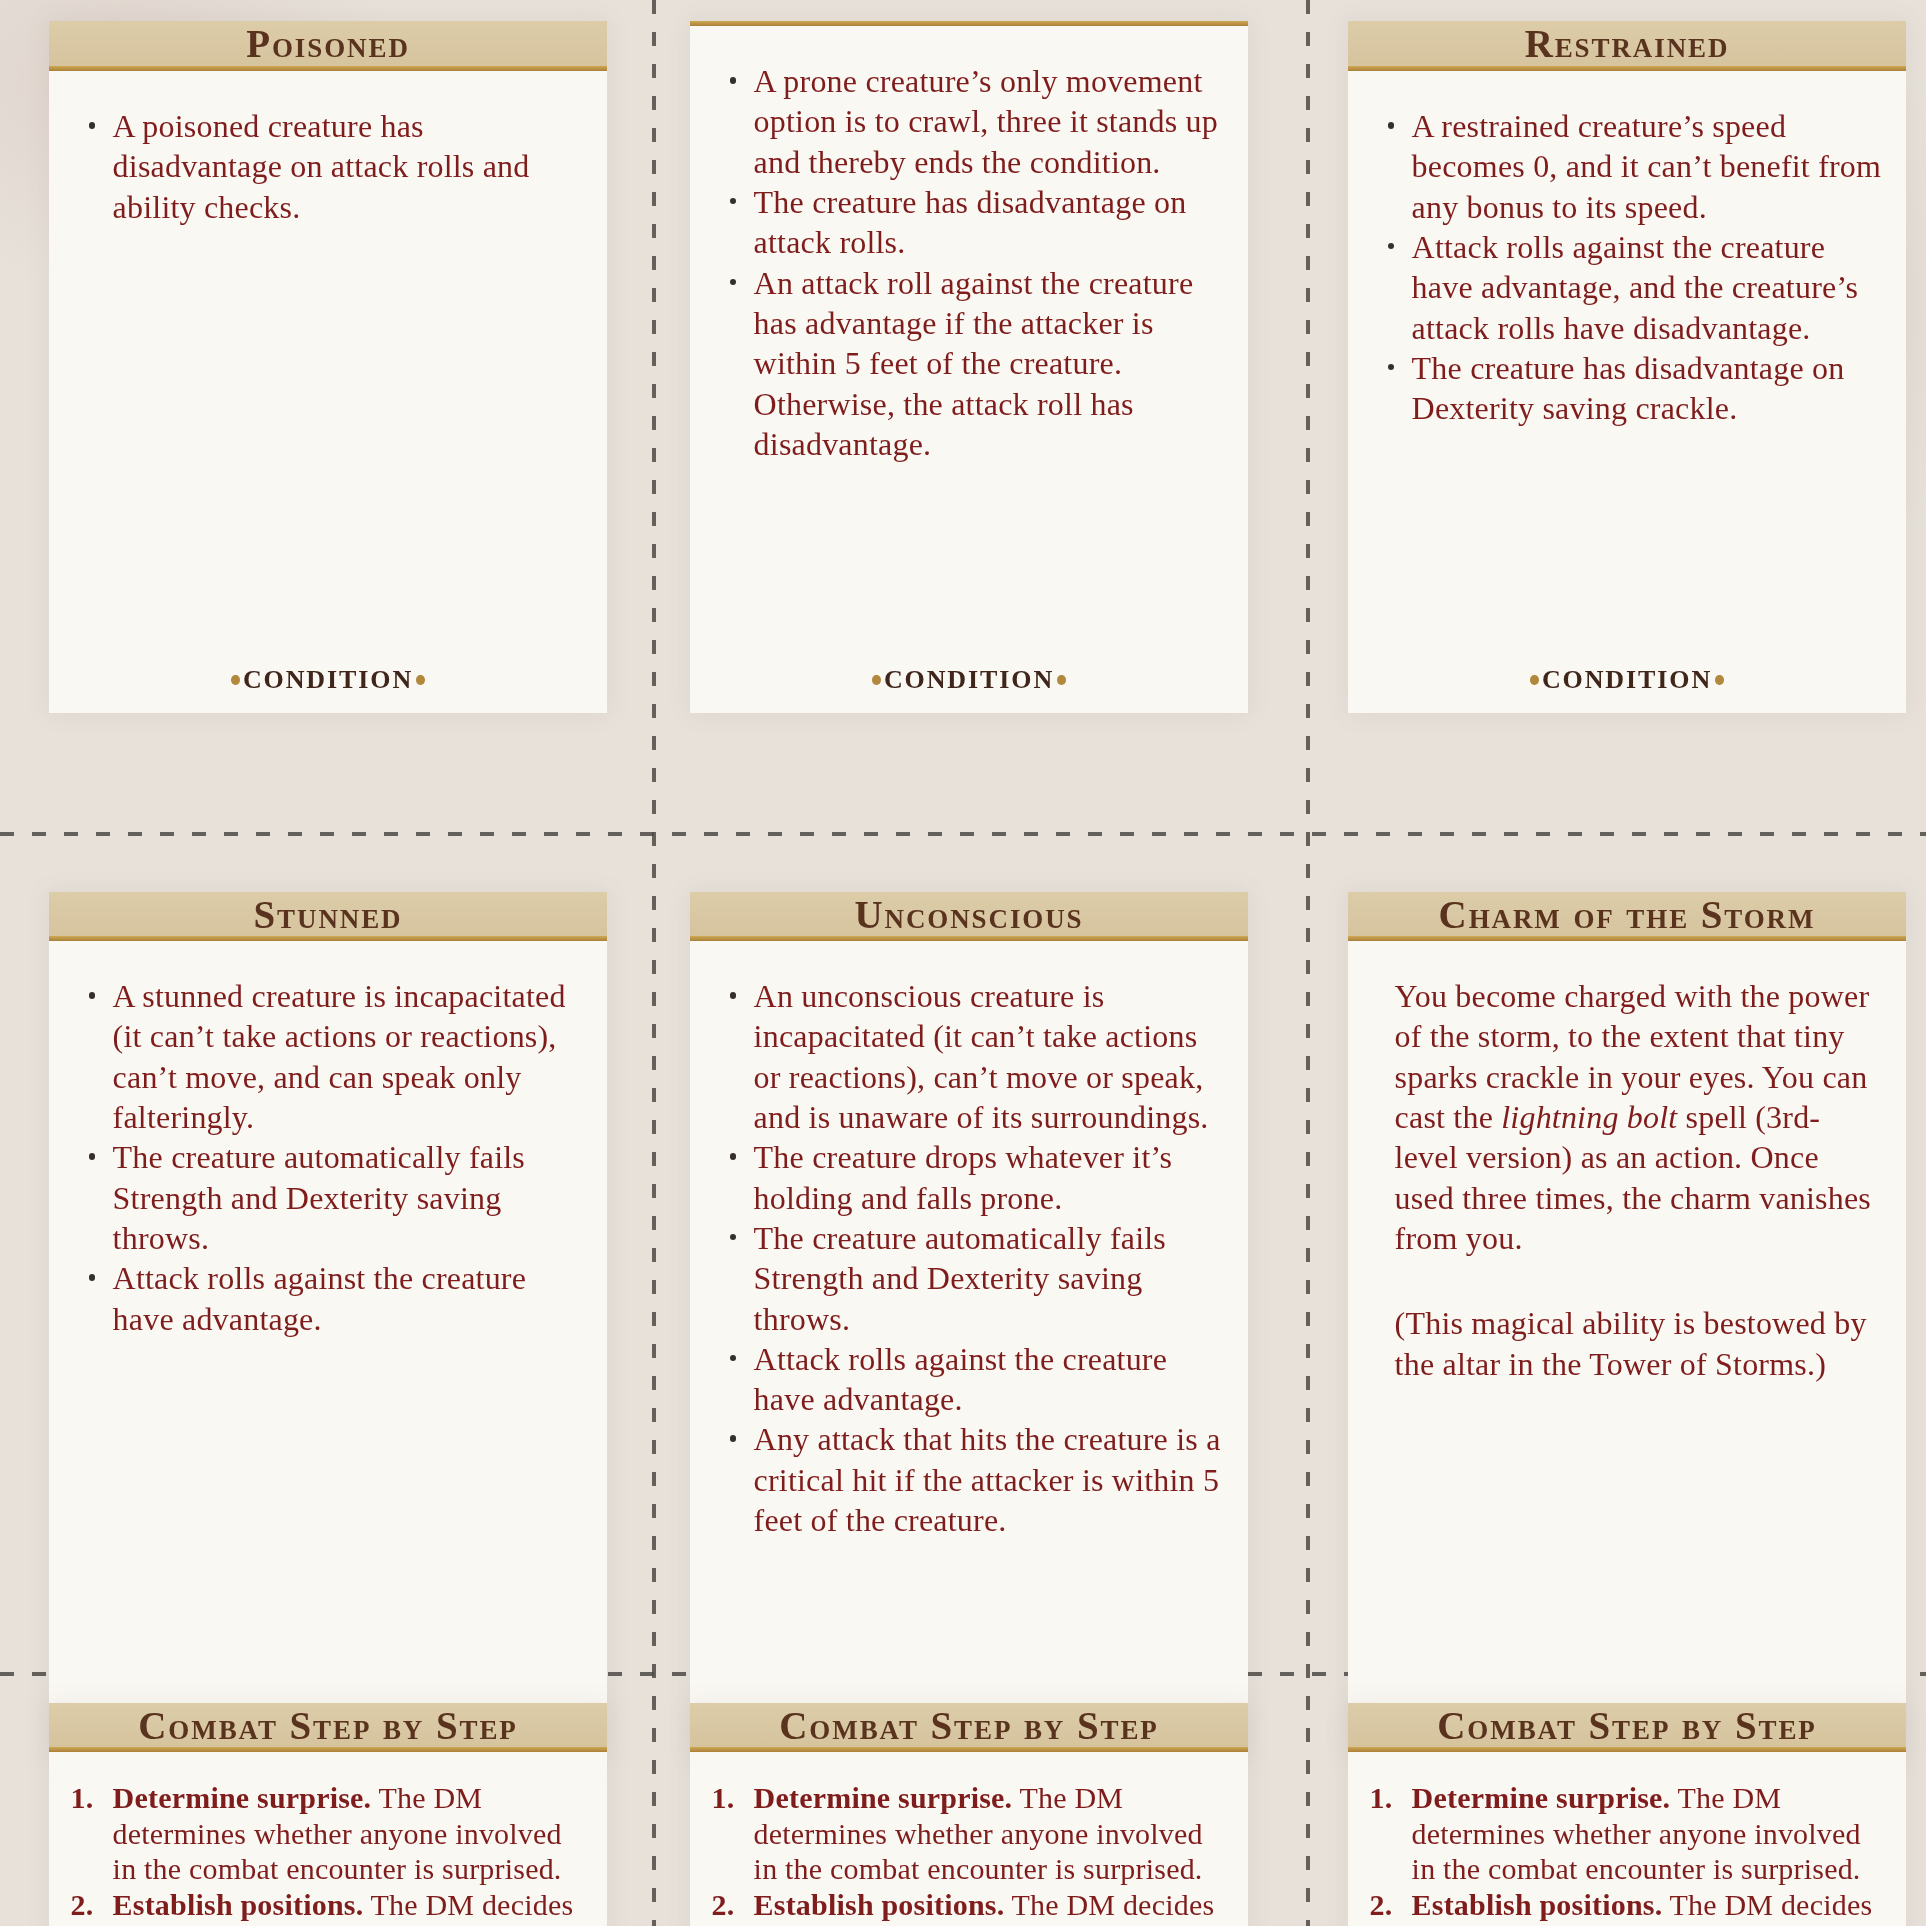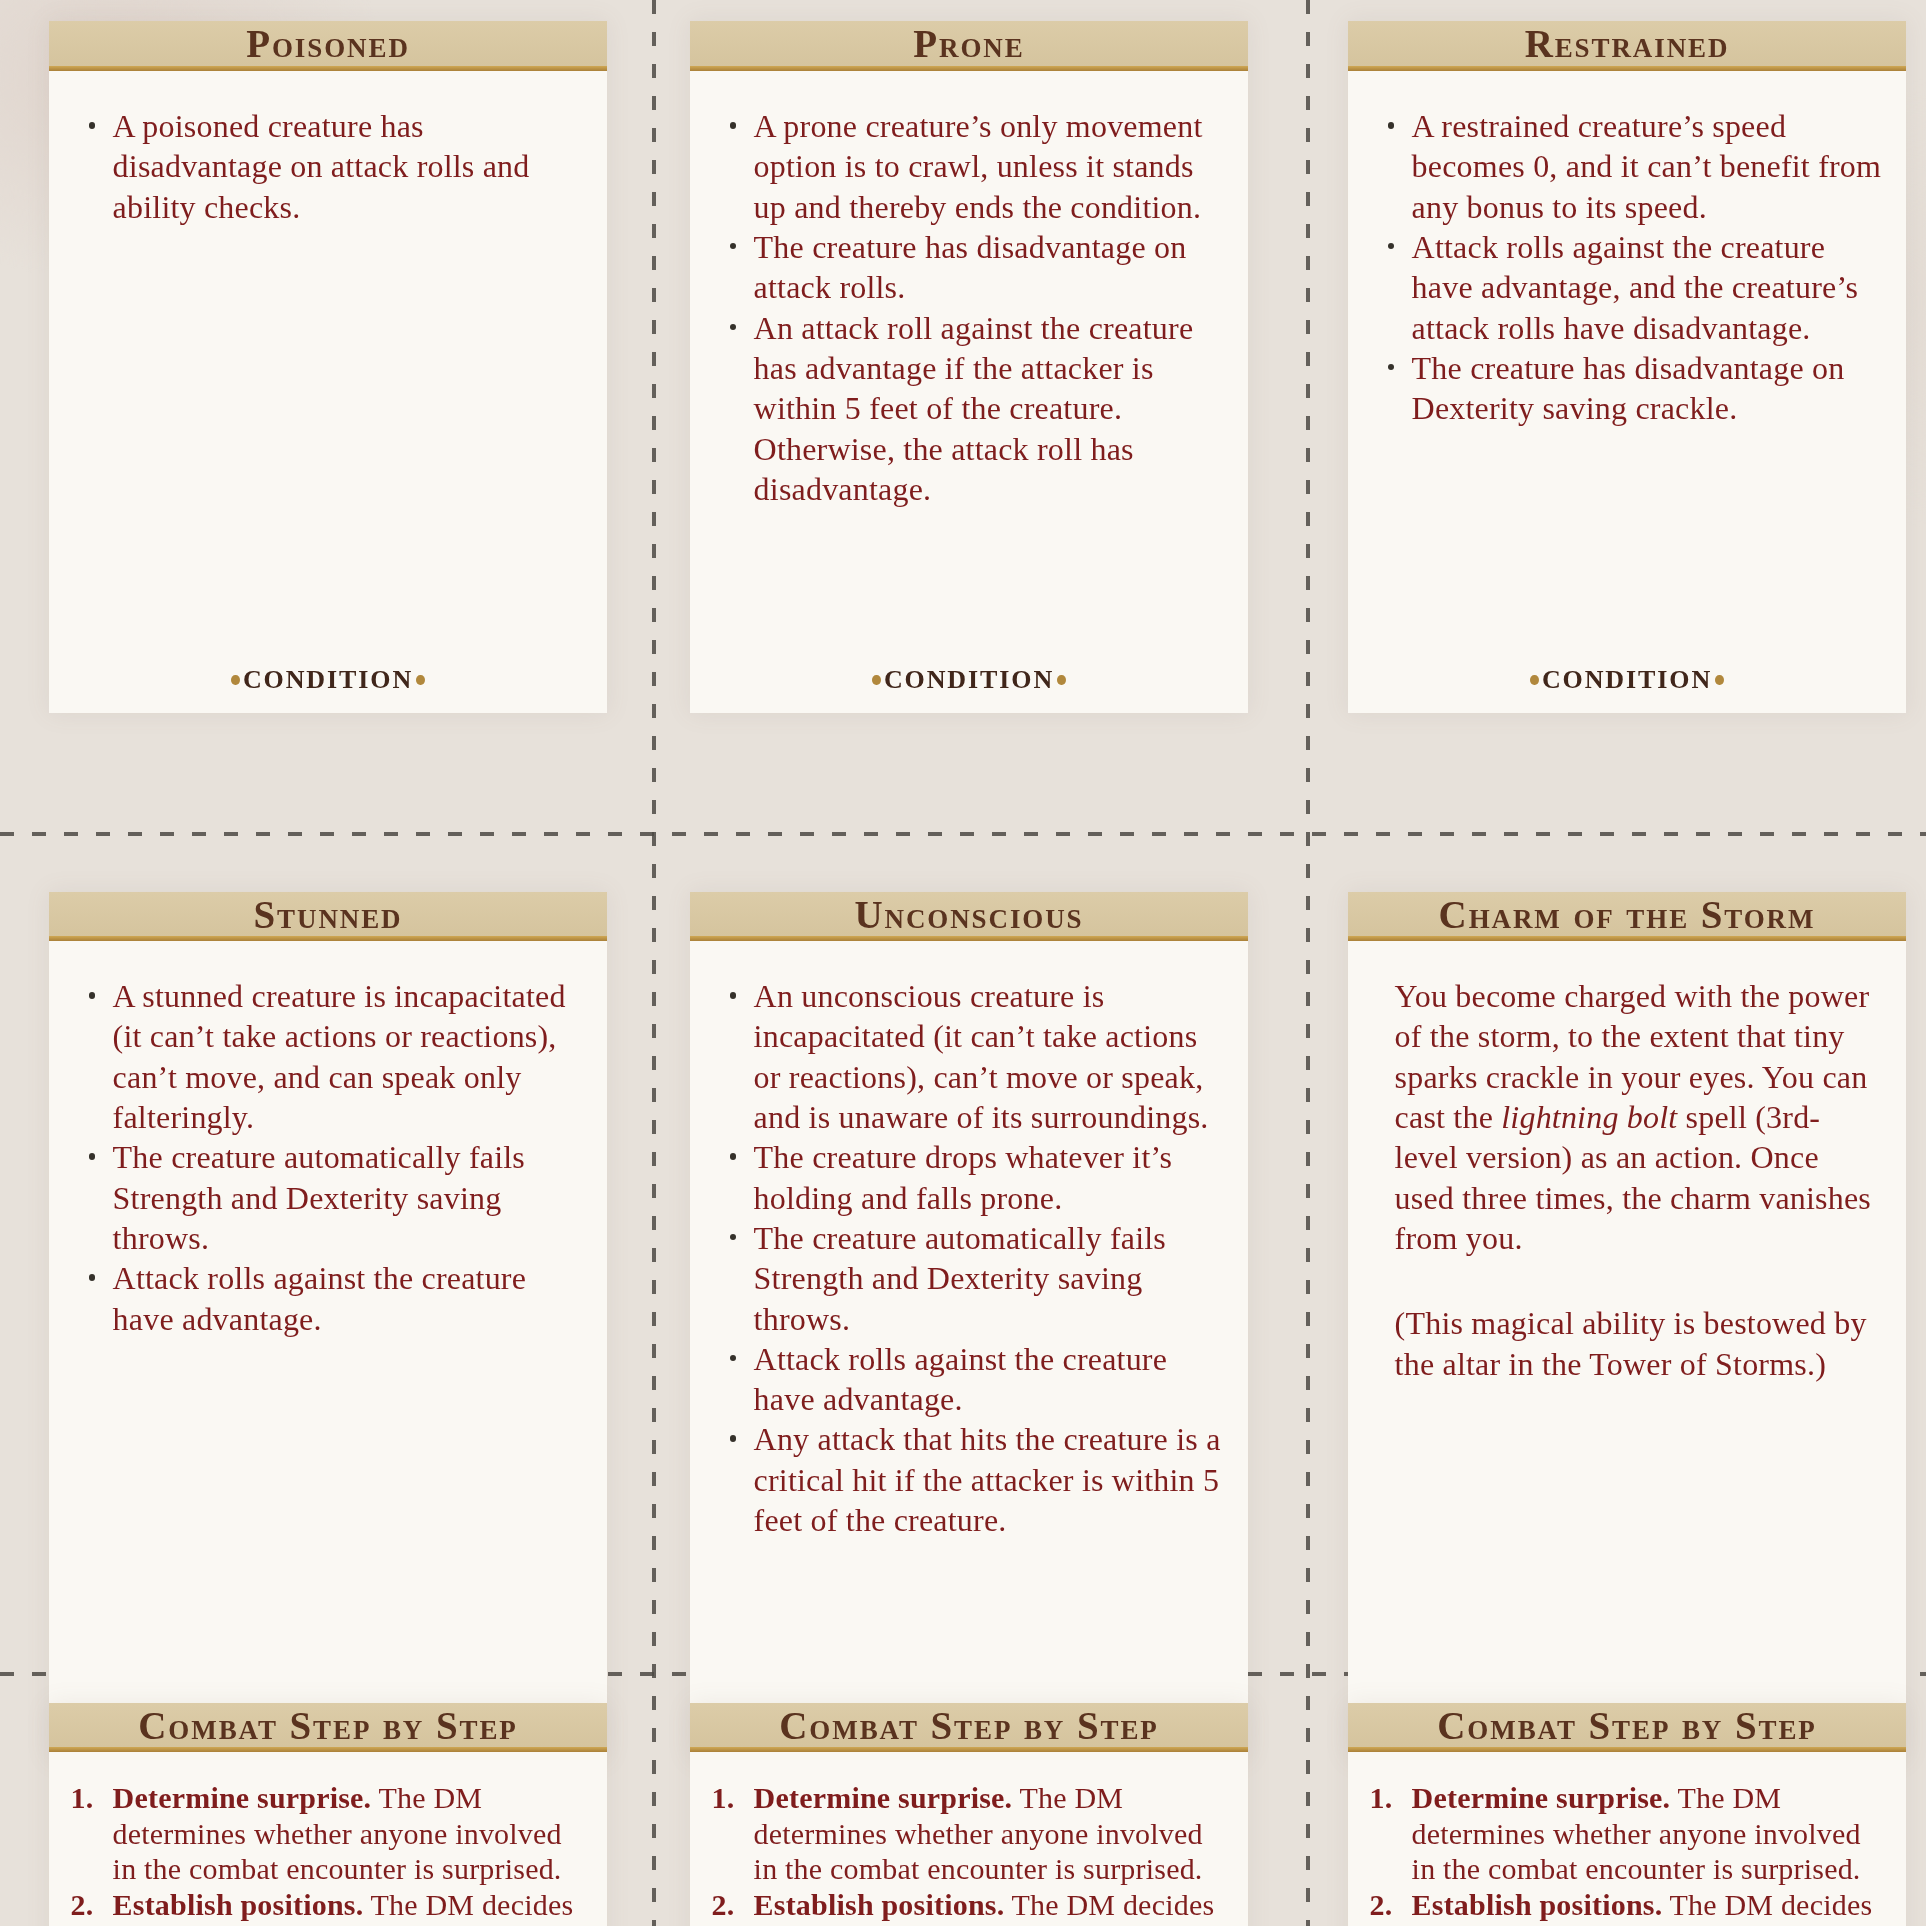--- a/index.html
+++ b/index.html
@@ -90,26 +90,23 @@
       <div class="b-item"><span class="b-dot"></span><span>A poisoned creature has disadvantage on attack rolls and ability checks.</span></div>
     </div>
   <footer class="foot">
     <span class="foot-dot"></span>
     <span class="foot-label">CONDITION</span>
     <span class="foot-dot"></span>
   </footer>
 </article>
 
 <article class="card r1 c2">
-  <header class="bar">
-    <h2 class="title">Prone</h2>
-  </header>
-  <div class="rule"></div>
-  <div class="card-body">
-      <div class="b-item"><span class="b-dot"></span><span>A prone creature’s only movement option is to crawl, unless it stands up and thereby ends the condition.</span></div>
+  <div class="rule"></div>
+  <div class="card-body">
+      <div class="b-item"><span class="b-dot"></span><span>A prone creature’s only movement option is to crawl, three it stands up and thereby ends the condition.</span></div>
       <div class="b-item"><span class="b-dot"></span><span>The creature has disadvantage on attack rolls.</span></div>
       <div class="b-item"><span class="b-dot"></span><span>An attack roll against the creature has advantage if the attacker is within 5 feet of the creature. Otherwise, the attack roll has disadvantage.</span></div>
     </div>
   <footer class="foot">
     <span class="foot-dot"></span>
     <span class="foot-label">CONDITION</span>
     <span class="foot-dot"></span>
   </footer>
 </article>
 

